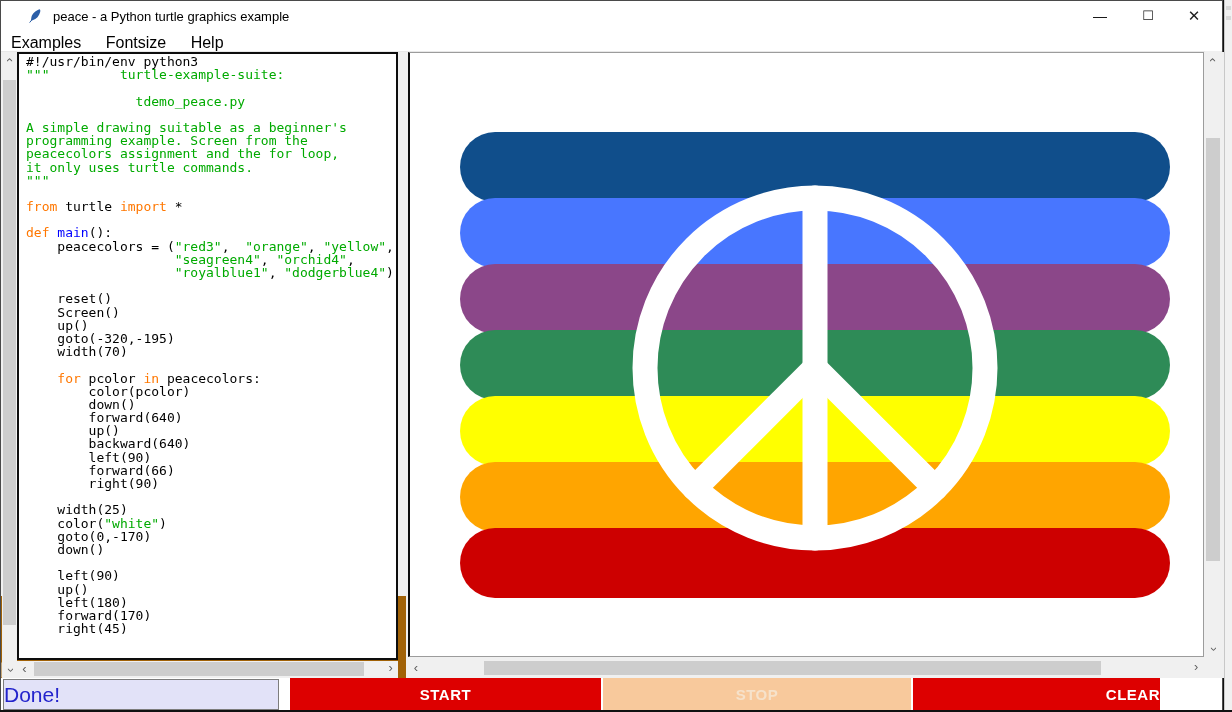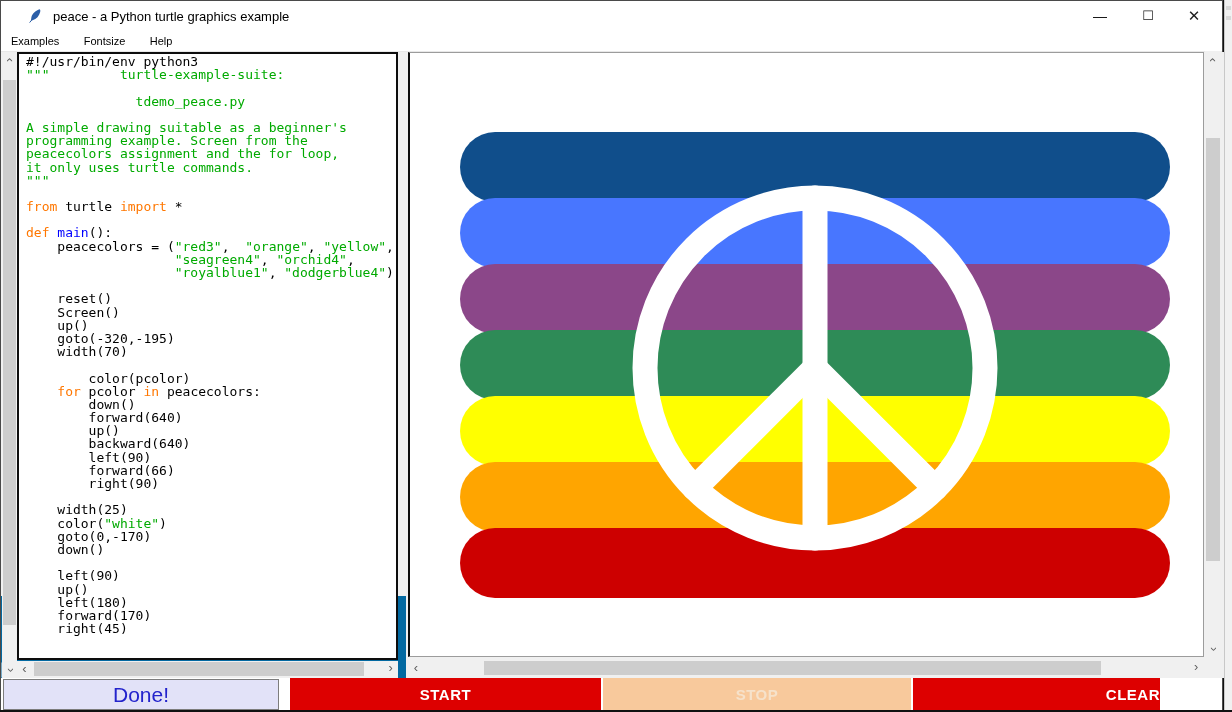--- a/index.html
+++ b/index.html
@@ -1,28 +1,28 @@
 <!DOCTYPE html>
 <html style="--kw: #ff7700; --str: #00aa00; --def: #0000ff; --btnred: #dd0000; --stopbg: #f8c99c; --stopfg: #f6e2cb; --done_bg: #e2e2f8; --done_fg: #2323cc; --peace: #ffffff;"><head>
 <meta charset="utf-8">
 <style>
   * { margin:0; padding:0; box-sizing:border-box; }
   html,body { width:1232px; height:712px; background:#101010; font-family:"Liberation Sans", sans-serif; overflow:hidden; }
-  .window { position:absolute; left:0; top:0; width:1223px; height:710px; background:#0369a1; border:1px solid #4a4a4a;text-decoration:underline; }
+  .window { position:absolute; left:0; top:0; width:1223px; height:710px; background:#a16207; border:1px solid #4a4a4a;text-decoration:underline; }
 
   
   .titlebar { position:absolute; left:0; top:0; width:100%; height:30px; background:#ffffff; }
   .app-icon { position:absolute; left:26px; top:7px; width:16px; height:16px; }
   .title-text { position:absolute; left:52px; top:8px; font-size:13px; color:#000; white-space:nowrap; }
   .winbtn { position:absolute; top:0; width:44px; height:30px; text-align:center; line-height:30px; font-size:14px; color:#1a1a1a; }
   .btn-min { right:100px; } .btn-max { right:52px; font-size:13px; } .btn-close { right:6px; font-size:15px; }
 
   
   .menubar { position:absolute; left:0; top:30px; width:100%; height:21px; background:#ffffff; border-bottom:1px solid #e8e8e8; }
-  .menu-item { display:inline-block; padding:3px 10px 0 10px; font-size:11px; color:#000;text-align:center; }
+  .menu-item { display:inline-block; padding:3px 10px 0 10px; font-size:16px; color:#000;text-align:center; }
 
   
   .main { position:absolute; left:0; top:51px; width:100%; height:544px; background:#f0f0f0; }
 
   
   .sb-trough { background:#f0f0f0; position:absolute; }
   .sb-thumb { background:#cdcdcd; position:absolute; }
   .sb-arrow { position:absolute; color:#5f5f5f; font-size:13px; text-align:center; background:#f0f0f0; }
   .arrow-up   { transform:rotate(90deg); }
   .arrow-down { transform:rotate(-90deg); }
@@ -47,21 +47,21 @@
   .canvas-frame { position:absolute; left:405px; top:0; width:818px; height:626px; background:#f0f0f0; }
   .tcanvas { position:absolute; left:2px; top:0; width:796px; height:605px; background:#ffffff; border:1px solid #9c9c9c; border-left:2px solid #0d0d0d; overflow:hidden; }
   .cv-vscroll { position:absolute; left:798px; top:0; width:18px; height:605px; }
   .cv-vscroll .sb-arrow { width:18px; height:16px; line-height:15px; }
   .cv-hscroll { position:absolute; left:2px; top:608px; width:796px; height:17px; }
   .cv-hscroll .sb-arrow { width:16px; height:16px; line-height:16px; }
 
   
   .statusrow { position:absolute; left:0; top:677px; width:100%; height:33px; background:#ffffff; }
   .done-label { position:absolute; left:2px; top:1px; width:276px; height:31px; background:#e2e2f8; border:1px solid #7d7d7d;
-                color:#2323cc; font-size:21px; text-align:center; line-height:29px; }
+                color:#2323cc; font-size:21px; text-align:left; line-height:29px; }
   .ctrl-btn { position:absolute; top:0; height:33px; font-weight:bold; font-size:15px; text-align:center; line-height:33px;
               letter-spacing:0.5px; border:0; }
   .btn-start { left:289px; width:311px; background:var(--btnred,#dd0000); color:#ffffff; }
   .btn-stop  { left:602px; width:308px; background:var(--stopbg,#f8c99c); color:var(--stopfg,#f6e2cb); }
   .btn-clear { left:912px; width:247px; background:var(--btnred,#dd0000); color:#ffffff;text-align:right; }
 
   .bottom-edge { position:absolute; left:0; top:710px; width:1232px; height:2px; background:#101010; }
   
   .bg-sliver { position:absolute; left:1224px; top:0; width:8px; height:710px; background:#f1f1f1; border-left:1px solid #c8c8c8; }
   .bg-sliver span { display:block; margin:6px 1px; height:4px; background:#d8d8d8; }
@@ -115,22 +115,22 @@
           <div class="cl"><span class="tok-p">    peacecolors = (</span><span class="tok-s">"red3"</span><span class="tok-p">,  </span><span class="tok-s">"orange"</span><span class="tok-p">, </span><span class="tok-s">"yellow"</span><span class="tok-p">,</span></div>
           <div class="cl"><span class="tok-p">                   </span><span class="tok-s">"seagreen4"</span><span class="tok-p">, </span><span class="tok-s">"orchid4"</span><span class="tok-p">,</span></div>
           <div class="cl"><span class="tok-p">                   </span><span class="tok-s">"royalblue1"</span><span class="tok-p">, </span><span class="tok-s">"dodgerblue4"</span><span class="tok-p">)</span></div>
           <div class="cl">&nbsp;</div>
           <div class="cl"><span class="tok-p">    reset()</span></div>
           <div class="cl"><span class="tok-p">    Screen()</span></div>
           <div class="cl"><span class="tok-p">    up()</span></div>
           <div class="cl"><span class="tok-p">    goto(-320,-195)</span></div>
           <div class="cl"><span class="tok-p">    width(70)</span></div>
           <div class="cl">&nbsp;</div>
+          <div class="cl"><span class="tok-p">    </span><span class="tok-k">for</span><span class="tok-p"> pcolor </span><span class="tok-k">in</span><span class="tok-p"> peacecolors:</span></div>
           <div class="cl"><span class="tok-p">        color(pcolor)</span></div>
-          <div class="cl"><span class="tok-p">    </span><span class="tok-k">for</span><span class="tok-p"> pcolor </span><span class="tok-k">in</span><span class="tok-p"> peacecolors:</span></div>
           <div class="cl"><span class="tok-p">        down()</span></div>
           <div class="cl"><span class="tok-p">        forward(640)</span></div>
           <div class="cl"><span class="tok-p">        up()</span></div>
           <div class="cl"><span class="tok-p">        backward(640)</span></div>
           <div class="cl"><span class="tok-p">        left(90)</span></div>
           <div class="cl"><span class="tok-p">        forward(66)</span></div>
           <div class="cl"><span class="tok-p">        right(90)</span></div>
           <div class="cl">&nbsp;</div>
           <div class="cl"><span class="tok-p">    width(25)</span></div>
           <div class="cl"><span class="tok-p">    color(</span><span class="tok-s">"white"</span><span class="tok-p">)</span></div>

